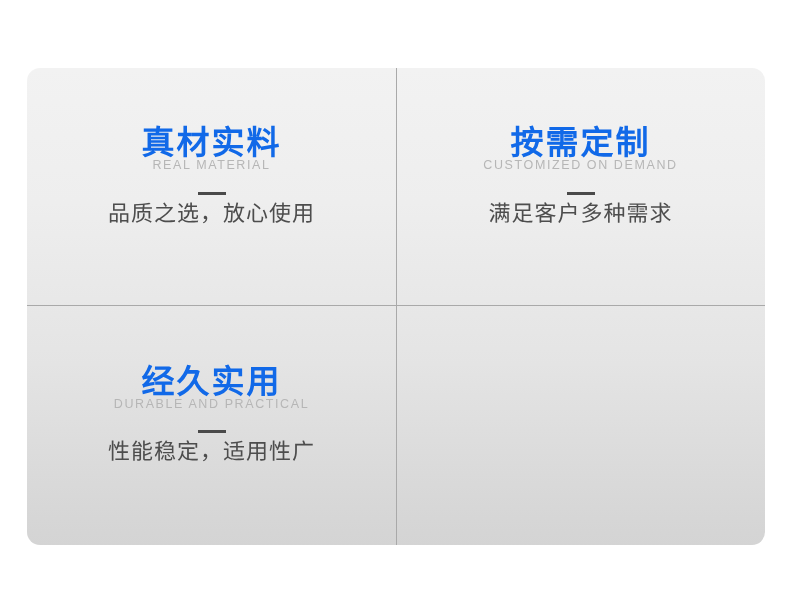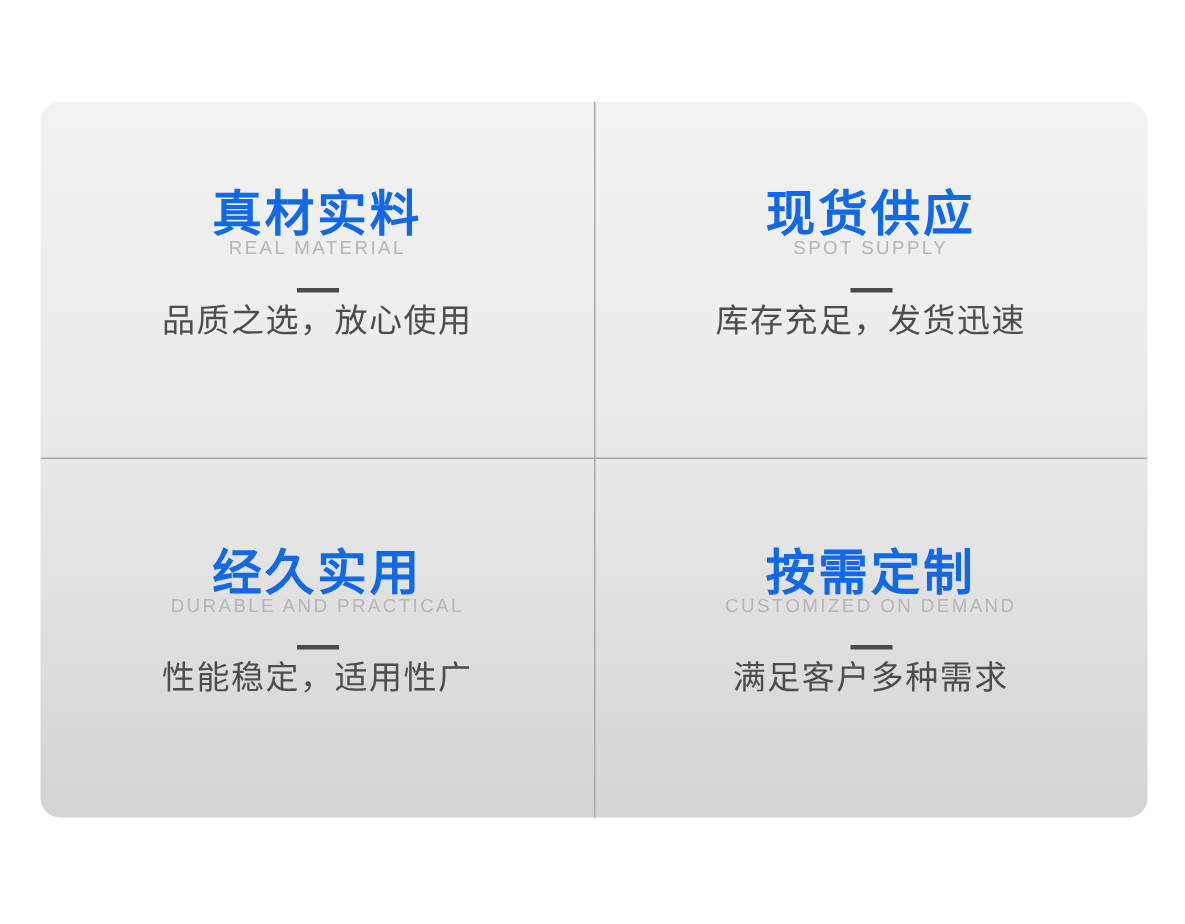--- a/index.html
+++ b/index.html
@@ -110,39 +110,33 @@
 
   <div class="feature-panel">
 
     <div class="feature-cell">
       <div class="feature-title">真材实料</div>
       <div class="feature-subtitle">REAL MATERIAL</div>
       <div class="feature-dash"></div>
       <div class="feature-desc">品质之选，放心使用</div>
     </div>
 
+
     <div class="feature-cell">
-      <div class="feature-title">现货供应</div>
-      <div class="feature-subtitle">SPOT SUPPLY</div>
+      <div class="feature-title">按需定制</div>
+      <div class="feature-subtitle">CUSTOMIZED ON DEMAND</div>
       <div class="feature-dash"></div>
-      <div class="feature-desc">库存充足，发货迅速</div>
+      <div class="feature-desc">满足客户多种需求</div>
     </div>
 
     <div class="feature-cell">
       <div class="feature-title">经久实用</div>
       <div class="feature-subtitle">DURABLE AND PRACTICAL</div>
       <div class="feature-dash"></div>
       <div class="feature-desc">性能稳定，适用性广</div>
-    </div>
-
-    <div class="feature-cell">
-      <div class="feature-title">按需定制</div>
-      <div class="feature-subtitle">CUSTOMIZED ON DEMAND</div>
-      <div class="feature-dash"></div>
-      <div class="feature-desc">满足客户多种需求</div>
     </div>
 
     <div class="divider-vertical"></div>
     <div class="divider-horizontal"></div>
 
   </div>
 
 </div>
 
 </body></html>

